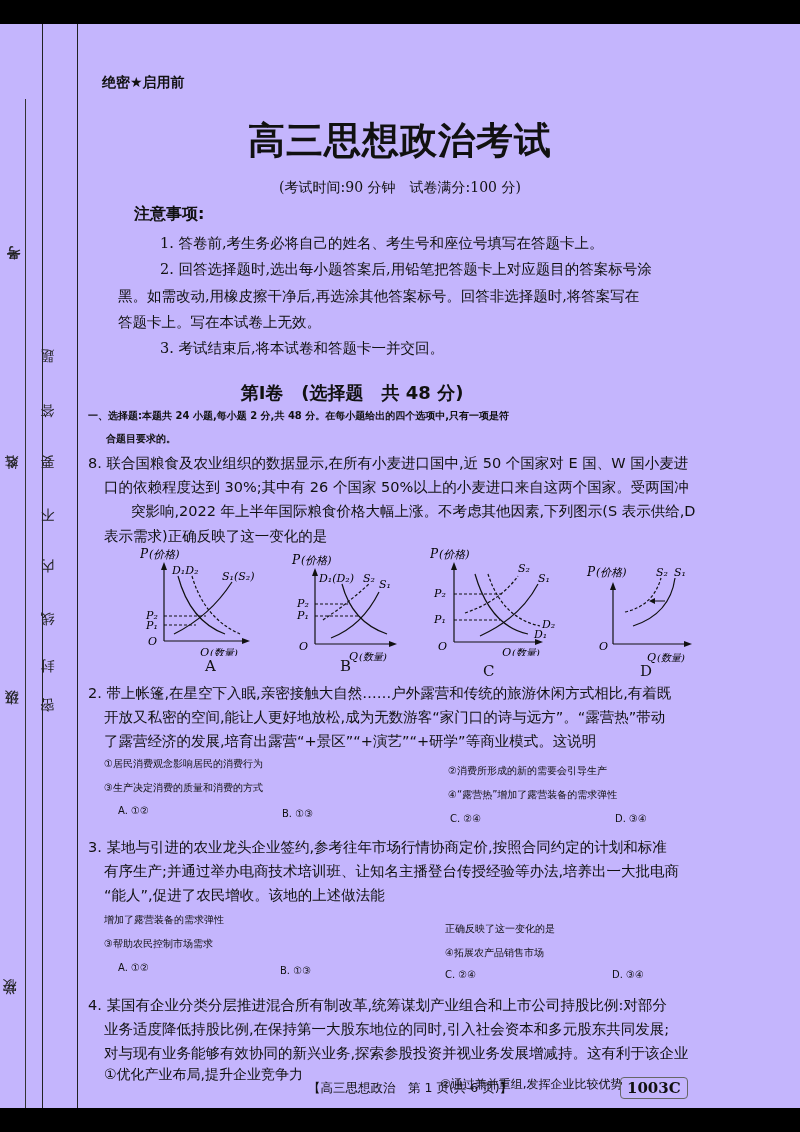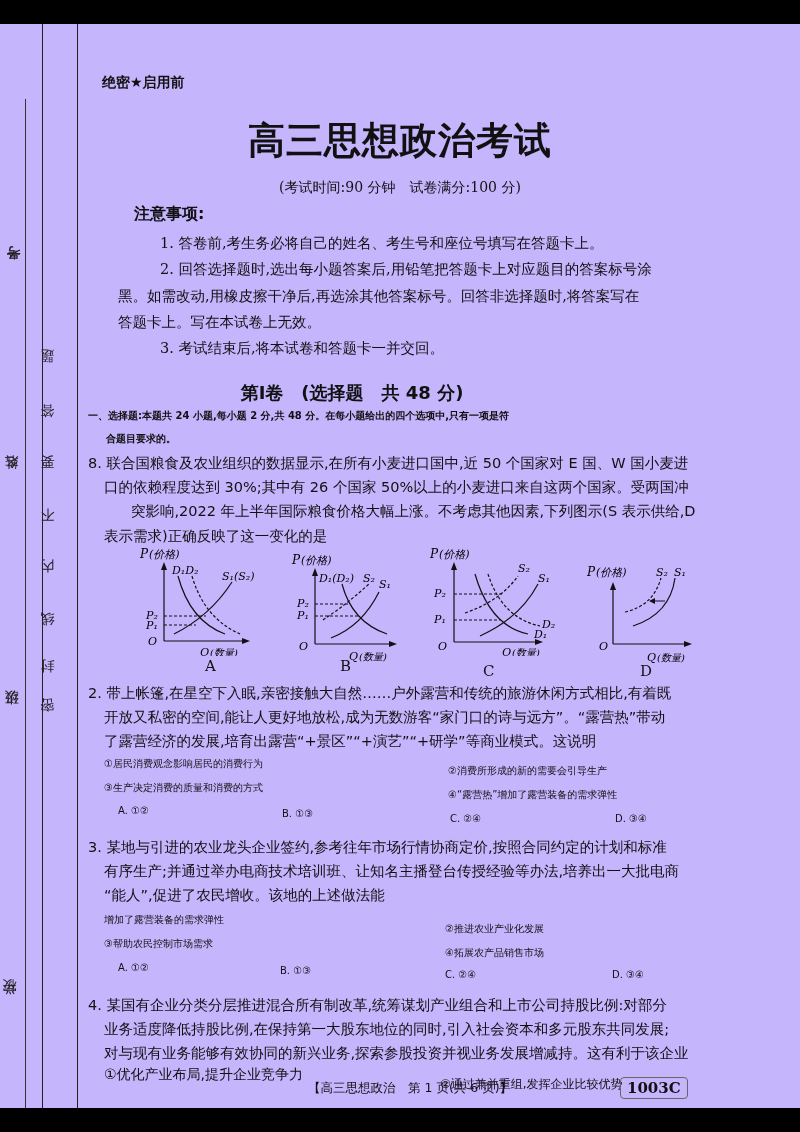--- a/index.html
+++ b/index.html
@@ -189,21 +189,21 @@
     <div class="opt" style="left:282px; top:784px;">B. ①③</div>
     <div class="opt" style="left:450px; top:789px;">C. ②④</div>
     <div class="opt" style="left:615px; top:789px;">D. ③④</div>
   </div>
 
   <div>
     <div class="q" style="top:811px;">3. 某地与引进的农业龙头企业签约,参考往年市场行情协商定价,按照合同约定的计划和标准</div>
     <div class="q" style="top:835px; left:104px;">有序生产;并通过举办电商技术培训班、让知名主播登台传授经验等办法,培养出一大批电商</div>
     <div class="q" style="top:859px; left:104px;">“能人”,促进了农民增收。该地的上述做法能</div>
     <div class="opt" style="left:104px; top:889px;">增加了露营装备的需求弹性</div>
-    <div class="opt" style="left:445px; top:898px;">②推进农业产业化发展</div>
+    <div class="opt" style="left:445px; top:898px;">正确反映了这一变化的是</div>
     <div class="opt" style="left:104px; top:913px;">③帮助农民控制市场需求</div>
     <div class="opt" style="left:445px; top:922px;">④拓展农产品销售市场</div>
     <div class="opt" style="left:118px; top:938px;">A. ①②</div>
     <div class="opt" style="left:280px; top:941px;">B. ①③</div>
     <div class="opt" style="left:445px; top:945px;">C. ②④</div>
     <div class="opt" style="left:612px; top:945px;">D. ③④</div>
   </div>
 
   <div>
     <div class="q" style="top:969px;">4. 某国有企业分类分层推进混合所有制改革,统筹谋划产业组合和上市公司持股比例:对部分</div>

